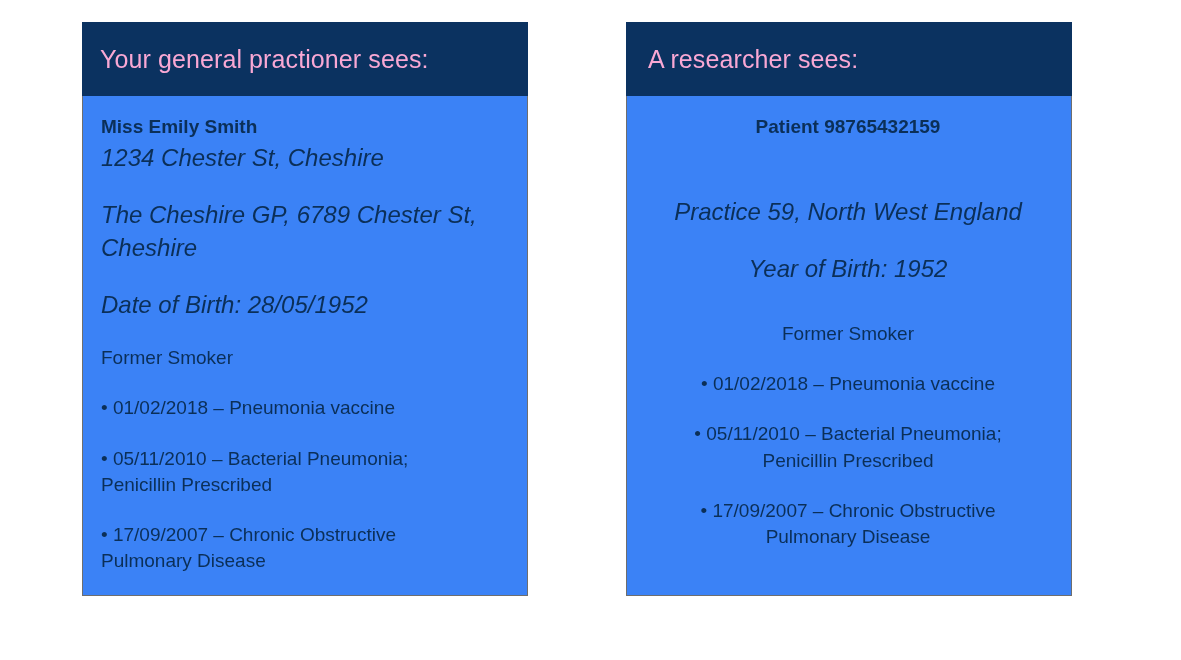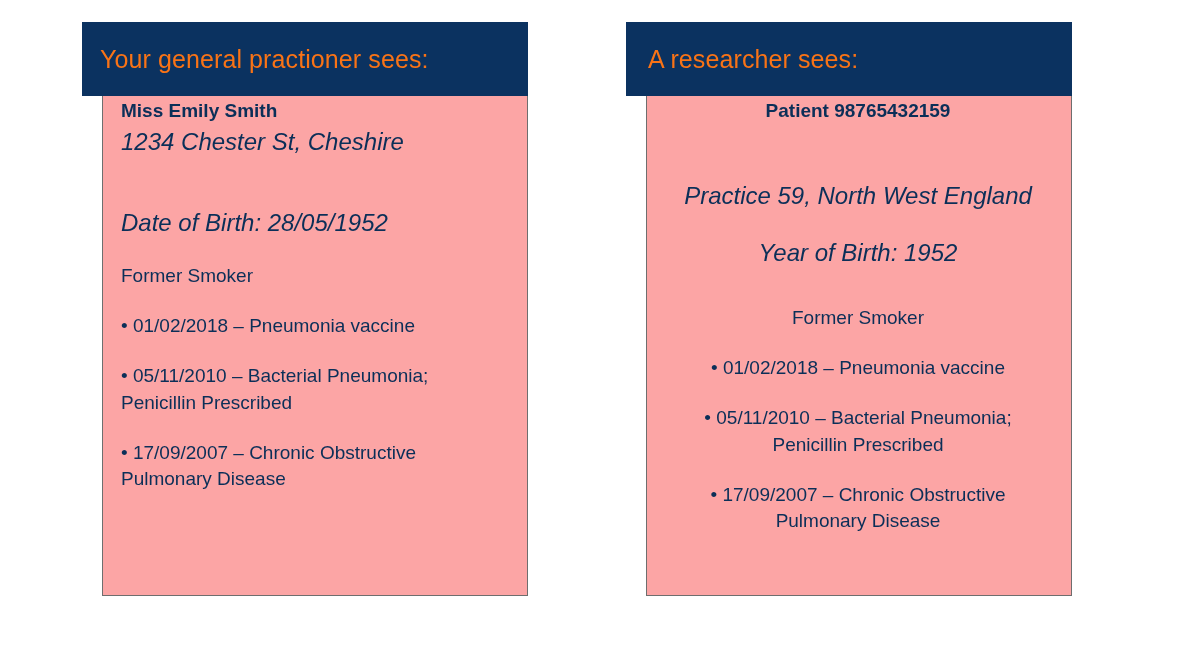--- a/index.html
+++ b/index.html
@@ -21,39 +21,38 @@
   }
   .panel {
     position: absolute;
     top: 22px;
   }
   .panel-left  { left: 82px;  width: 446px; }
   .panel-right { left: 626px; width: 446px; border-radius: 9px; }
 
   .panel-header {
     background: #0b3260;
-    color: #f97316;
+    color: #f9a8d4;
     font-size: 25px;
     line-height: 1.2;
     padding: 18px 0 18px 18px;
     height: 38px;
     box-sizing: content-box;
     display: flex;
     align-items: center;
     letter-spacing: 0.1px;
   }
   .panel-right .panel-header { padding-left: 22px; }
 
   .panel-body {
     border: 1px solid #6e6e6e;
     border-top: none;
-    background: #fca5a5;
-    padding: 2px 20px 16px 18px;
+    background: #3b82f6;
+    padding: 18px 20px 16px 18px;
     box-sizing: border-box;
-    margin-left: 20px;
   }
   .panel-left .panel-body  { height: 500px; }
   .panel-right .panel-body { height: 500px; text-align: center; }
 
   .rec-name {
     font-size: 19px;
     font-weight: bold;
     color: #0b2f58;
     margin: 0 0 1px 0;
     line-height: 1.35;
@@ -87,20 +86,21 @@
 <body>
 
 <div class="board">
 
   <div class="panel panel-left">
     <div class="panel-header">Your general practioner sees:</div>
     <div class="panel-body">
       <div class="rec-name">Miss Emily Smith</div>
       <div class="rec-italic">1234 Chester St, Cheshire</div>
       <div class="gap-md"></div>
+      <div class="rec-italic">The Cheshire GP, 6789 Chester St, Cheshire</div>
       <div class="gap-md"></div>
       <div class="rec-italic">Date of Birth: 28/05/1952</div>
       <div class="gap-md"></div>
       <div class="rec-plain">Former Smoker</div>
       <div class="gap-md"></div>
       <div class="bullet">• 01/02/2018 – Pneumonia vaccine</div>
       <div class="gap-md"></div>
       <div class="bullet">• 05/11/2010 – Bacterial Pneumonia;</div>
       <div class="bullet cont">Penicillin Prescribed</div>
       <div class="gap-md"></div>

